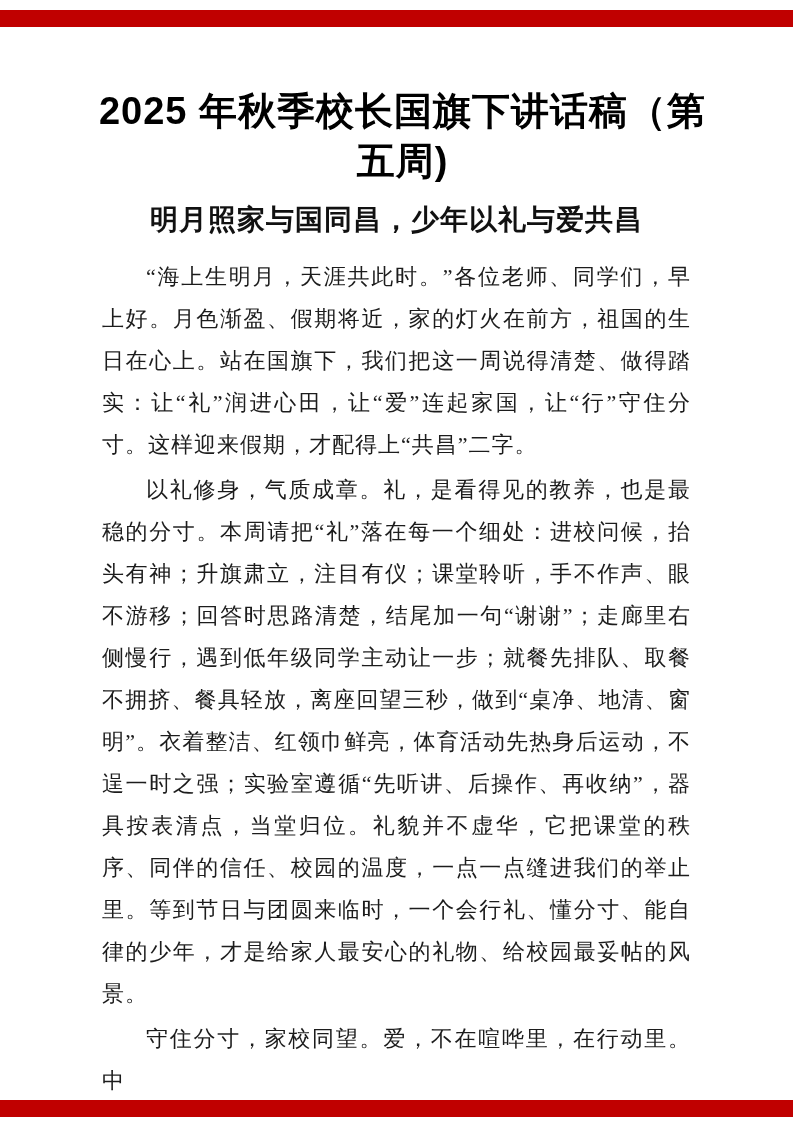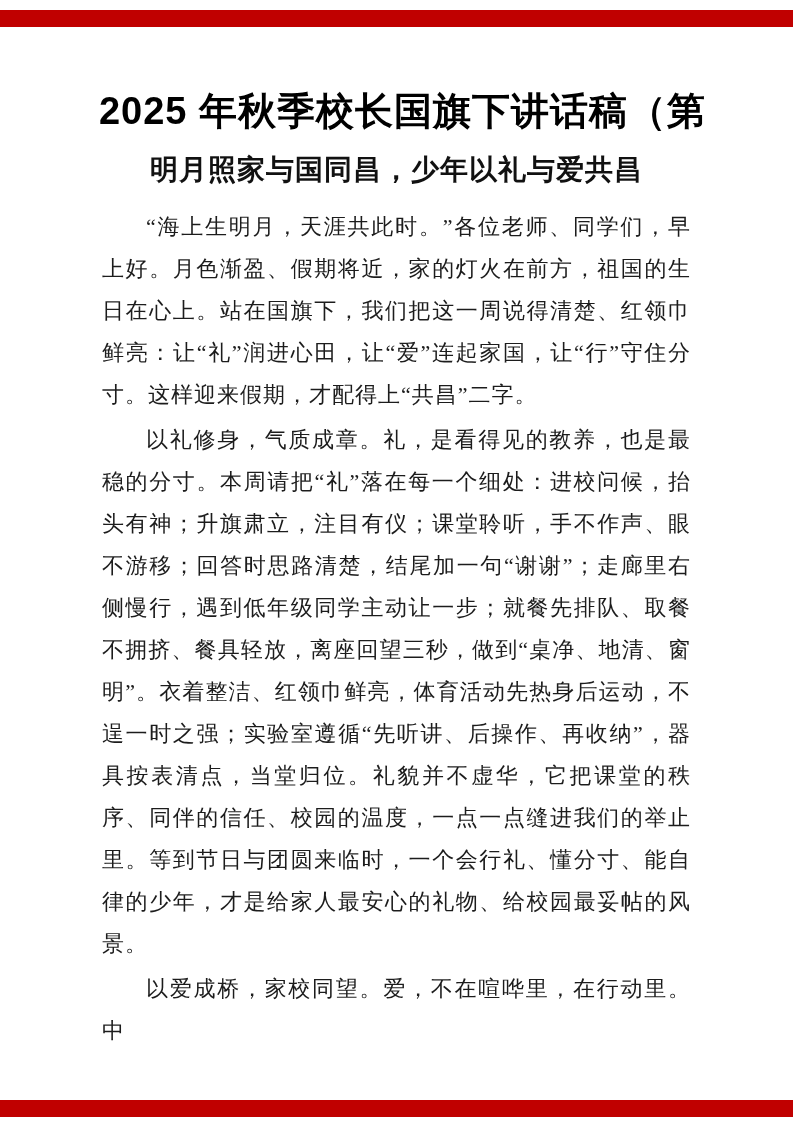--- a/index.html
+++ b/index.html
@@ -76,25 +76,26 @@
 </head>
 <body>
 
 <div class="page">
 
   <div class="accent-bar top"></div>
 
   <h1 class="doc-title">
     <span class="title-line">2025 年秋季校长国旗下讲话稿（第</span>
     <span class="title-underline"></span>
+    <span class="title-line">五周)</span>
   </h1>
 
   <h2 class="doc-subtitle">明月照家与国同昌，少年以礼与爱共昌</h2>
 
   <div class="doc-body">
-    <p>“海上生明月，天涯共此时。”各位老师、同学们，早上好。月色渐盈、假期将近，家的灯火在前方，祖国的生日在心上。站在国旗下，我们把这一周说得清楚、红领巾鲜亮：让“礼”润进心田，让“爱”连起家国，让“行”守住分寸。这样迎来假期，才配得上“共昌”二字。</p>
+    <p>“海上生明月，天涯共此时。”各位老师、同学们，早上好。月色渐盈、假期将近，家的灯火在前方，祖国的生日在心上。站在国旗下，我们把这一周说得清楚、做得踏实：让“礼”润进心田，让“爱”连起家国，让“行”守住分寸。这样迎来假期，才配得上“共昌”二字。</p>
     <p>以礼修身，气质成章。礼，是看得见的教养，也是最稳的分寸。本周请把“礼”落在每一个细处：进校问候，抬头有神；升旗肃立，注目有仪；课堂聆听，手不作声、眼不游移；回答时思路清楚，结尾加一句“谢谢”；走廊里右侧慢行，遇到低年级同学主动让一步；就餐先排队、取餐不拥挤、餐具轻放，离座回望三秒，做到“桌净、地清、窗明”。衣着整洁、红领巾鲜亮，体育活动先热身后运动，不逞一时之强；实验室遵循“先听讲、后操作、再收纳”，器具按表清点，当堂归位。礼貌并不虚华，它把课堂的秩序、同伴的信任、校园的温度，一点一点缝进我们的举止里。等到节日与团圆来临时，一个会行礼、懂分寸、能自律的少年，才是给家人最安心的礼物、给校园最妥帖的风景。</p>
-    <p>以爱成桥，家校同望。爱，不在喧哗里，在行动里。中</p>
+    <p>守住分寸，家校同望。爱，不在喧哗里，在行动里。中</p>
   </div>
 
   <div class="accent-bar bottom"></div>
 
 </div>
 
 </body></html>

